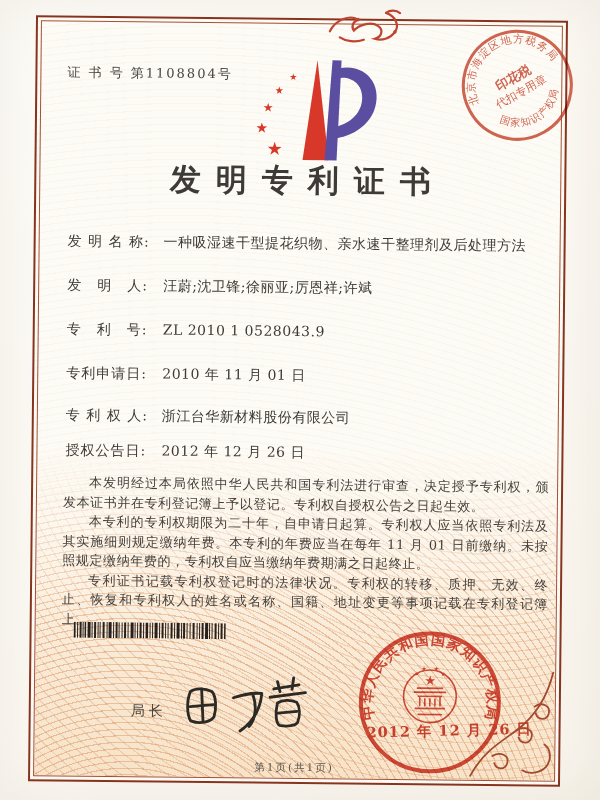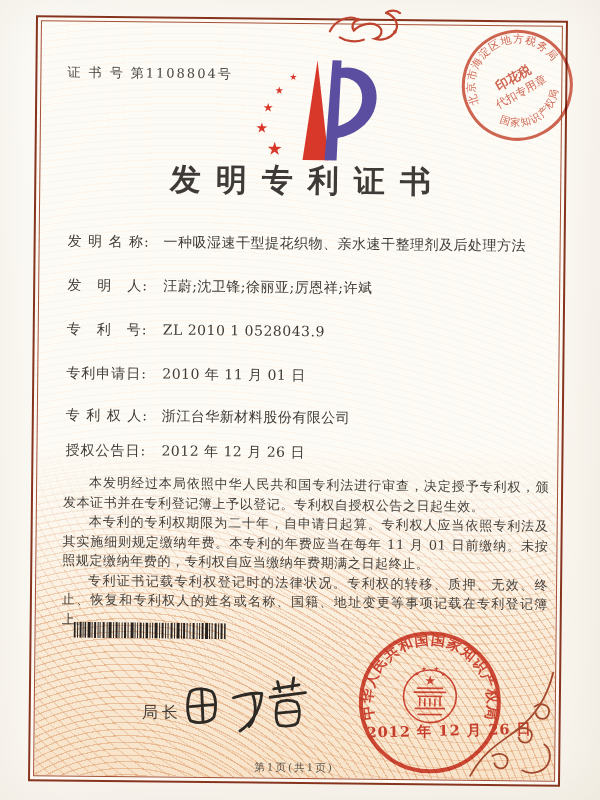--- a/index.html
+++ b/index.html
@@ -60,22 +60,22 @@
   .fvalue{flex:1;letter-spacing:.5px;}
   
   .paras{
     position:absolute;left:30px;top:455px;width:486px;z-index:1;
     font-size:13px;line-height:19.5px;color:#443f3a;text-align:justify;
   }
   .paras p{margin:0;text-indent:2em;letter-spacing:.6px;}
   
   .barcode{position:absolute;left:42px;top:604px;width:153px;height:16px;z-index:1;}
   .director-label{
-    position:absolute;left:111px;top:684px;z-index:1;
-    font-size:16px;letter-spacing:4px;color:#47423c;
+    position:absolute;left:100px;top:684px;z-index:1;
+    font-size:14px;letter-spacing:4px;color:#47423c;
   }
   .signature{position:absolute;left:146px;top:646px;width:132px;height:74px;z-index:1;transform:rotate(-3deg);}
   .issue-seal{
     position:absolute;left:326px;top:608px;width:146px;height:146px;z-index:2;
     opacity:.92;mix-blend-mode:multiply;
   }
   .seal-date{
     position:absolute;left:336px;top:700px;z-index:3;
     font-size:14.5px;font-weight:bold;color:#c53e2b;letter-spacing:1px;
     transform:rotate(-2deg);

